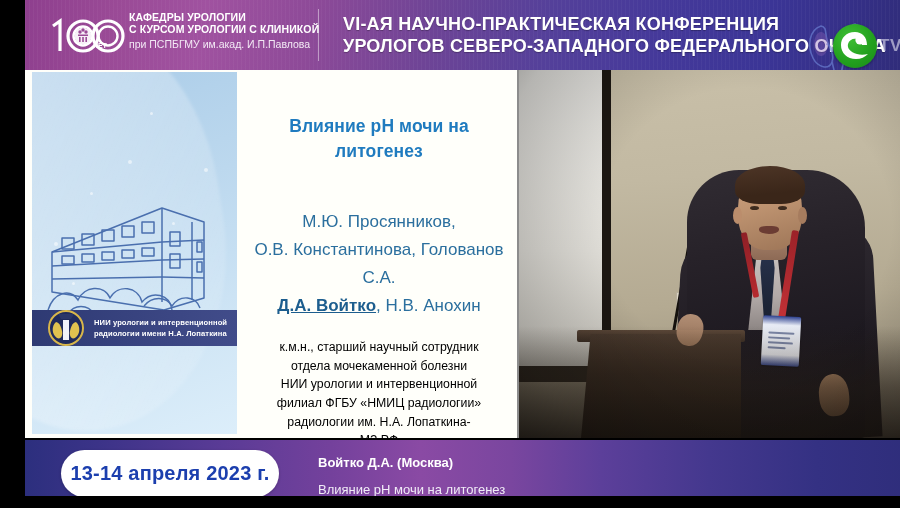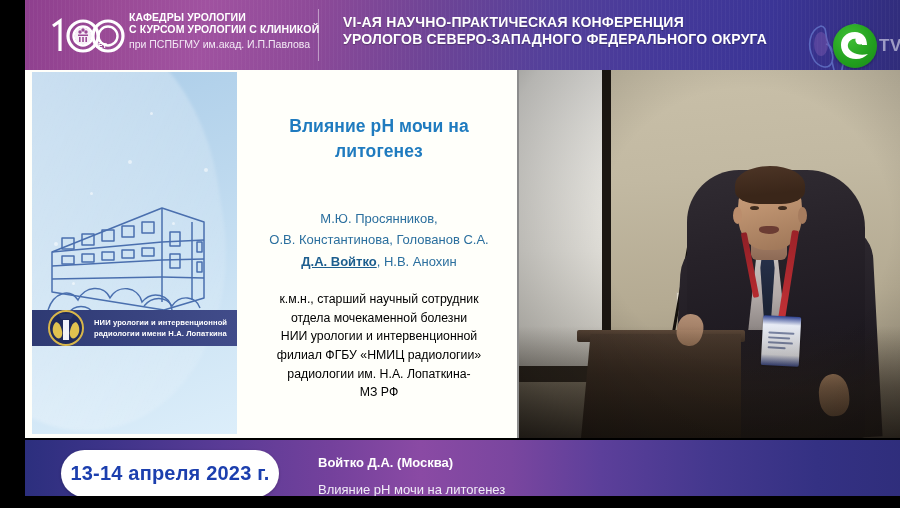--- a/index.html
+++ b/index.html
@@ -83,21 +83,21 @@
 
   
   #conf-title {
     position: absolute;
     left: 318px; top: 14px;
     width: 470px;
     color: #ffffff;
     line-height: 1.22;
   }
   .conf-title-line {
-    font-size: 14px;
+    font-size: 18px;
     font-weight: bold;
     letter-spacing: 0.2px;
     text-transform: uppercase;
     white-space: nowrap;
     text-shadow: 0 1px 1px rgba(0,0,0,0.28);
   }
 
   
   #urotv-logo {
     position: absolute;
@@ -210,21 +210,21 @@
   #slide-title {
     font-size: 17.5px;
     font-weight: bold;
     color: #1f7bbf;
     line-height: 1.42;
     padding: 0 18px;
     letter-spacing: 0.1px;
   }
   #authors {
     margin-top: 44px;
-    font-size: 13px;
+    font-size: 17px;
     color: #2b6f9e;
     line-height: 1.65;
     padding: 0 6px;
   }
   #authors .highlight {
     font-weight: bold;
     color: #1d5e8e;
     text-decoration: underline;
   }
   #affiliation {

